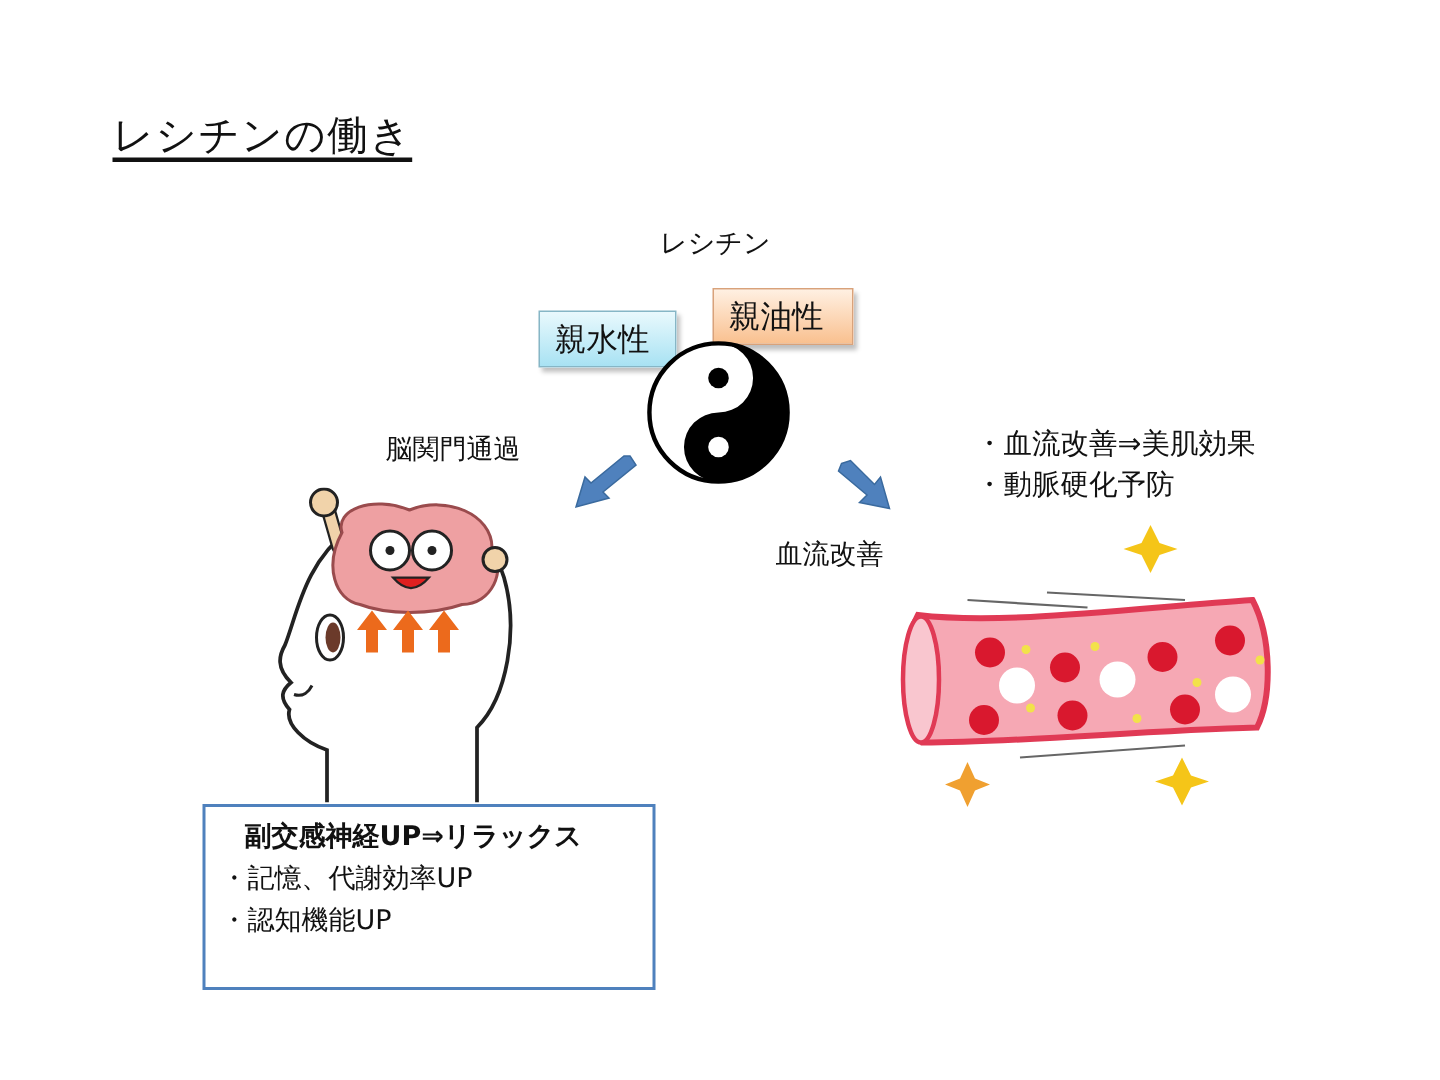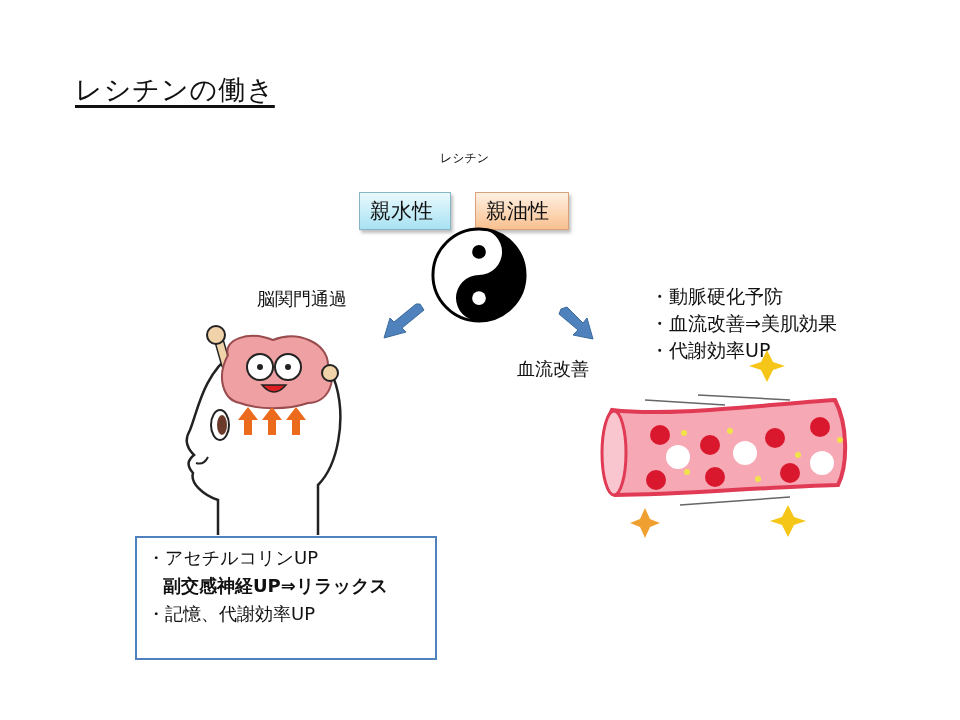--- a/index.html
+++ b/index.html
@@ -1,22 +1,22 @@
 <!DOCTYPE html>
 <html><head>
 <meta charset="utf-8">
 <style>
   html, body { margin:0; padding:0; }
   body { width:960px; height:720px; background:#ffffff; position:relative; overflow:hidden;
          font-family:"DejaVu Sans","Liberation Sans",sans-serif; color:#111; }
   .abs { position:absolute; }
   .title { left:75px; top:72px; font-size:27px; letter-spacing:1px; text-decoration:underline; text-decoration-thickness:3px; text-underline-offset:6px; }
-  .center-label { left:440px; top:150px; font-size:12px; }
+  .center-label { left:440px; top:150px; font-size:18px; }
   .tag { top:192px; height:36px; line-height:36px; font-size:21px; padding:0 10px; border:1px solid #8fb8c9; box-shadow:2px 3px 3px rgba(0,0,0,0.25); }
-  .tag-hydro { left:359px; width:70px; background:linear-gradient(#e9f9fd,#a8e2f3); border-color:#86b6c6; }
+  .tag-hydro { left:359px; width:70px; background:linear-gradient(#e9f9fd,#a8e2f3); border-color:#86b6c6;margin-top:15px; }
   .tag-lipo { left:475px; width:72px; background:linear-gradient(#fff0e2,#f9c08f); border-color:#d9a27a; }
   .label { font-size:18px; }
   .lbl-brain { left:257px; top:287px;text-align:right; }
   .lbl-emul { left:517px; top:357px; }
   .benefits { left:650px; top:283px; font-size:19px; line-height:27px; }
   .box { left:135px; top:536px; width:302px; height:124px; border:2px solid #4f81bd; box-sizing:border-box; padding:6px 10px; font-size:18px; line-height:28px; }
   .indent { padding-left:16px;font-weight:bold; }
 </style>
 </head>
 <body>
@@ -39,23 +39,22 @@
 <div class="abs label lbl-emul">血流改善</div>
 
 <svg class="abs" style="left:380px;top:300px" width="45" height="42" viewBox="0 0 45 42">
   <polygon points="40,4 44,10 22,28 26,32 4,38 10,18 14,22 36,4" fill="#4f81bd" stroke="#3a6a9e" stroke-width="1"></polygon>
 </svg>
 <svg class="abs" style="left:557px;top:305px" width="40" height="38" viewBox="0 0 40 38">
   <polygon points="4,4 10,2 26,18 30,13 36,34 16,30 21,25 2,9" fill="#4f81bd" stroke="#3a6a9e" stroke-width="1"></polygon>
 </svg>
 
 <div class="abs benefits">
+  <div>・血流改善⇒美肌効果</div>
   <div>・動脈硬化予防</div>
-  <div>・血流改善⇒美肌効果</div>
-  <div>・代謝効率UP</div>
 </div>
 
 <svg class="abs" style="left:178px;top:325px" width="170" height="210" viewBox="0 0 170 210">
   <path d="M40 210 L40 175 C25 170 12 158 15 148 C8 140 10 135 16 130 C6 120 8 112 12 105 C20 85 25 50 55 28 C90 5 145 15 158 60 C168 95 160 140 140 160 L140 210" fill="#fff" stroke="#222" stroke-width="2.5"></path>
   <ellipse cx="42" cy="100" rx="9" ry="15" fill="#fff" stroke="#222" stroke-width="2"></ellipse>
   <ellipse cx="44" cy="100" rx="5" ry="10" fill="#6b3a2a"></ellipse>
   <path d="M18 138 C24 140 28 136 30 132" fill="none" stroke="#222" stroke-width="2"></path>
   <path d="M40 12 L48 40" stroke="#222" stroke-width="10" stroke-linecap="round"></path>
   <path d="M40 12 L48 40" stroke="#f1d3aa" stroke-width="7" stroke-linecap="round"></path>
   <circle cx="38" cy="10" r="9" fill="#f1d3aa" stroke="#222" stroke-width="2"></circle>
@@ -100,16 +99,16 @@
       <circle cx="97" cy="127" r="3"></circle>
       <circle cx="168" cy="134" r="3"></circle>
       <circle cx="208" cy="110" r="3"></circle>
       <circle cx="250" cy="95" r="3"></circle>
     </g>
   <polygon points="55,163 60,174 70,178 60,182 55,193 50,182 40,178 50,174" fill="#f0a030"></polygon>
   <polygon points="198,160 204,172 216,176 204,180 198,192 192,180 180,176 192,172" fill="#f5c518"></polygon>
 </svg>
 
 <div class="abs box">
-  <div>・アセチルコリンUP</div>
   <div class="indent">副交感神経UP⇒リラックス</div>
   <div>・記憶、代謝効率UP</div>
+  <div>・認知機能UP</div>
 </div>
 
 </body></html>

